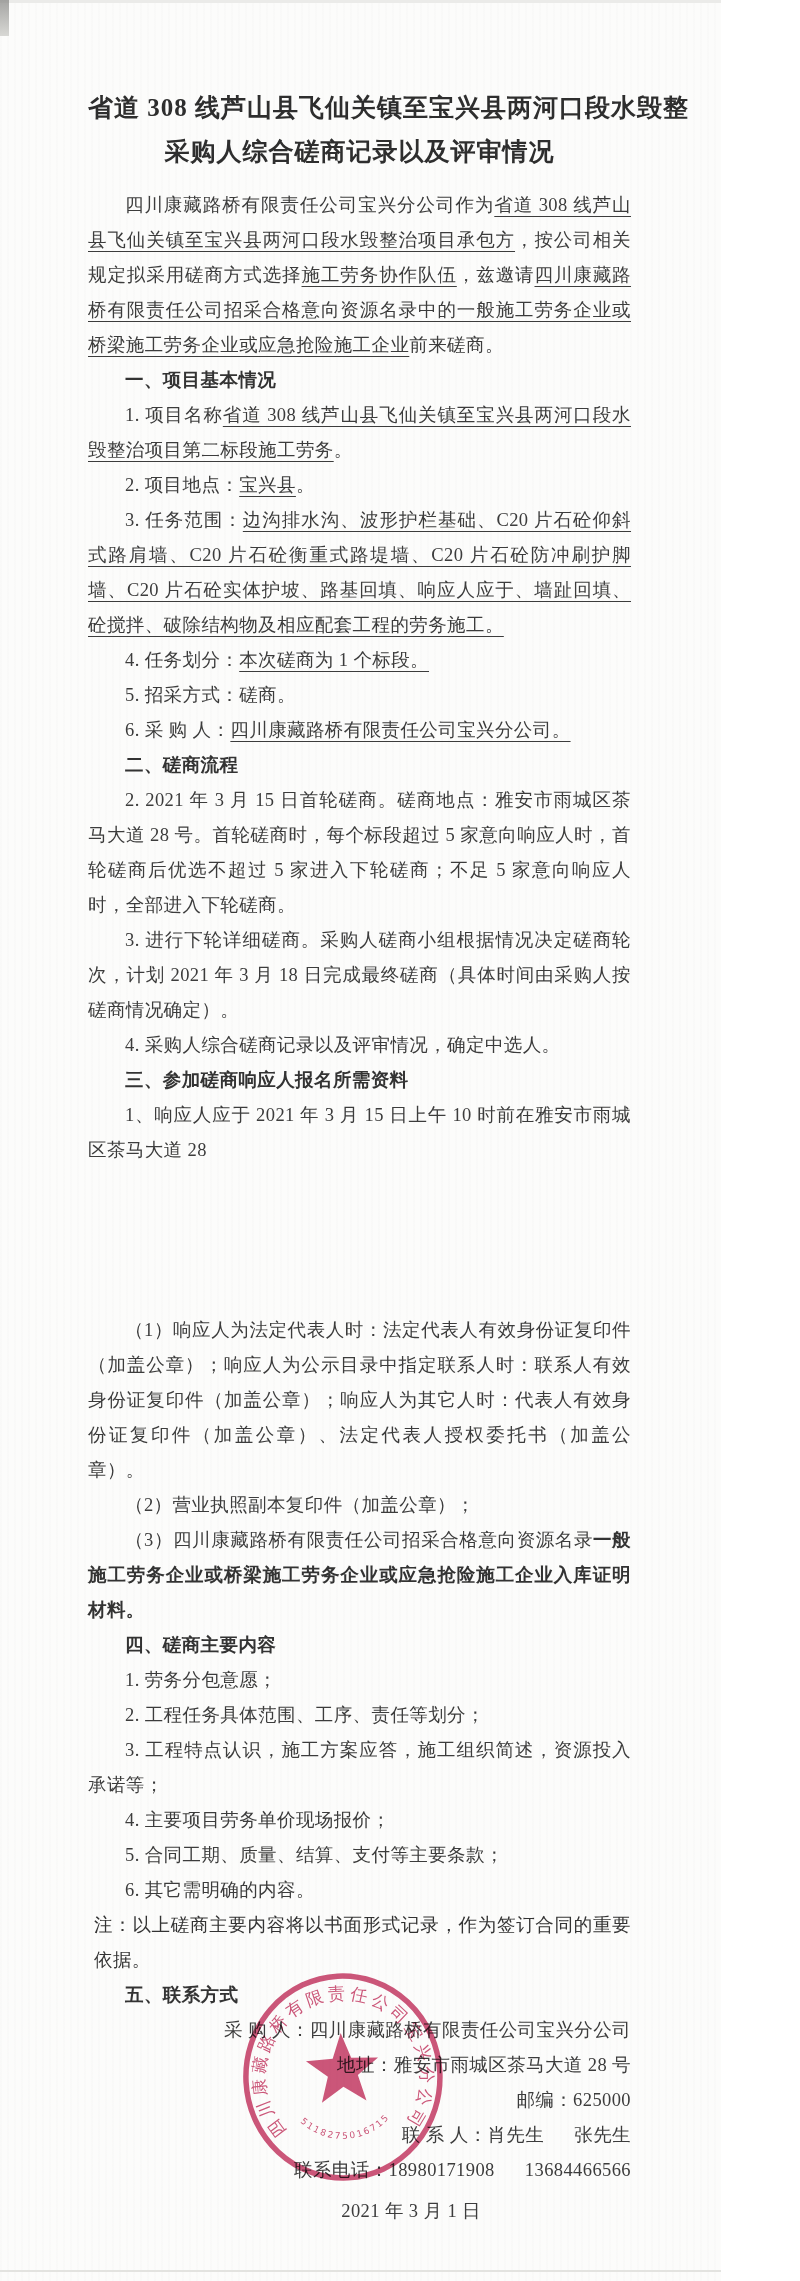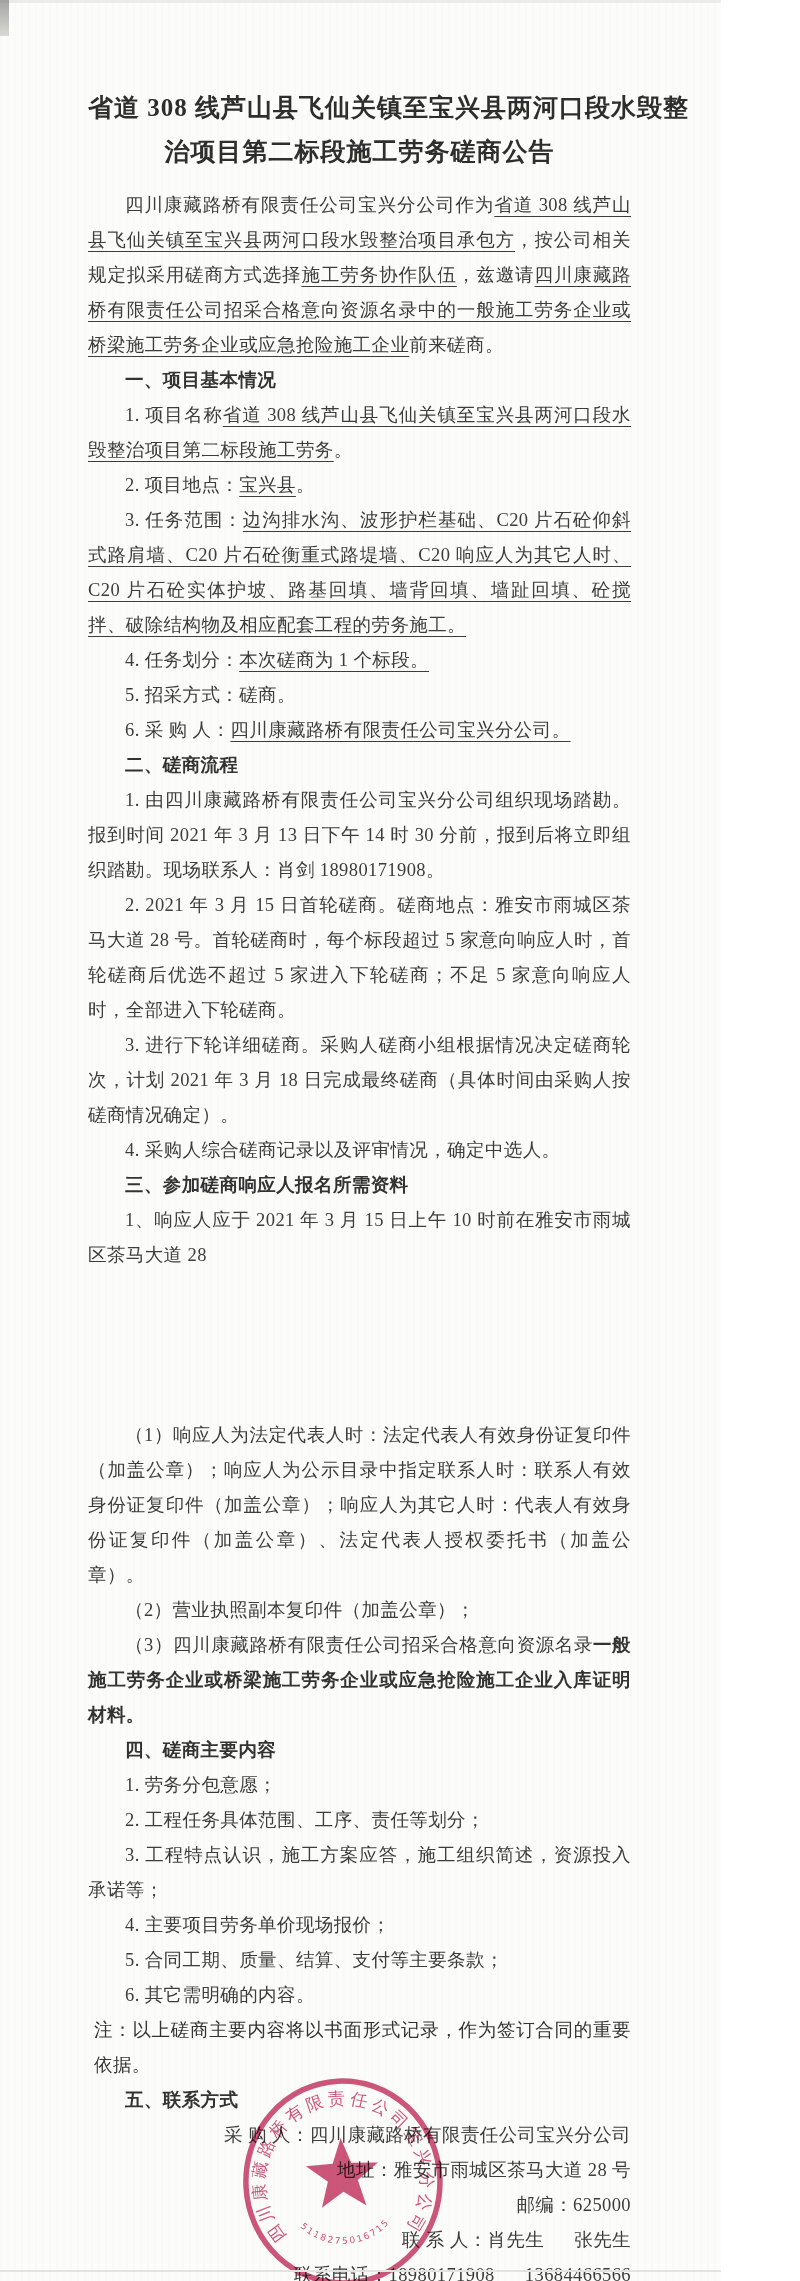--- a/index.html
+++ b/index.html
@@ -43,34 +43,33 @@
 <body>
 
 <div class="sheet">
   <div class="top-edge"></div>
   <div class="corner-mark"></div>
 
   <div class="content">
 
     <div class="title">
       <div>省道 308 线芦山县飞仙关镇至宝兴县两河口段水毁整</div>
-      <div>治项目第二标段施工劳务磋商公告</div>
+      <div>采购人综合磋商记录以及评审情况</div>
     </div>
 
     <div class="page-blocks">
         <div class="p"><span>四川康藏路桥有限责任公司宝兴分公司作为</span><span class="u">省道 308 线芦山县飞仙关镇至宝兴县两河口段水毁整治项目承包方</span><span>，按公司相关规定拟采用磋商方式选择</span><span class="u">施工劳务协作队伍</span><span>，兹邀请</span><span class="u">四川康藏路桥有限责任公司招采合格意向资源名录中的一般施工劳务企业或桥梁施工劳务企业或应急抢险施工企业</span><span>前来磋商。</span></div>
         <div class="h">一、项目基本情况</div>
         <div class="p"><span>1. 项目名称</span><span class="u">省道 308 线芦山县飞仙关镇至宝兴县两河口段水毁整治项目第二标段施工劳务</span><span>。</span></div>
         <div class="p"><span>2. 项目地点：</span><span class="u">宝兴县</span><span>。</span></div>
-        <div class="p"><span>3. 任务范围：</span><span class="u">边沟排水沟、波形护栏基础、C20 片石砼仰斜式路肩墙、C20 片石砼衡重式路堤墙、C20 响应人为其它人时、C20 片石砼实体护坡、路基回填、墙背回填、墙趾回填、砼搅拌、破除结构物及相应配套工程的劳务施工。</span></div>
+        <div class="p"><span>3. 任务范围：</span><span class="u">边沟排水沟、波形护栏基础、C20 片石砼仰斜式路肩墙、C20 片石砼衡重式路堤墙、C20 片石砼防冲刷护脚墙、C20 片石砼实体护坡、路基回填、响应人应于、墙趾回填、砼搅拌、破除结构物及相应配套工程的劳务施工。</span></div>
         <div class="p"><span>4. 任务划分：</span><span class="u">本次磋商为 1 个标段。</span></div>
         <div class="p"><span>5. 招采方式：磋商。</span></div>
         <div class="p"><span>6. 采 购 人：</span><span class="u">四川康藏路桥有限责任公司宝兴分公司。</span></div>
         <div class="h">二、磋商流程</div>
-        <div class="p"><span>1. 由四川康藏路桥有限责任公司宝兴分公司组织现场踏勘。报到时间 2021 年 3 月 13 日下午 14 时 30 分前，报到后将立即组织踏勘。现场联系人：肖剑 18980171908。</span></div>
         <div class="p"><span>2. 2021 年 3 月 15 日首轮磋商。磋商地点：雅安市雨城区茶马大道 28 号。首轮磋商时，每个标段超过 5 家意向响应人时，首轮磋商后优选不超过 5 家进入下轮磋商；不足 5 家意向响应人时，全部进入下轮磋商。</span></div>
         <div class="p"><span>3. 进行下轮详细磋商。采购人磋商小组根据情况决定磋商轮次，计划 2021 年 3 月 18 日完成最终磋商（具体时间由采购人按磋商情况确定）。</span></div>
         <div class="p"><span>4. 采购人综合磋商记录以及评审情况，确定中选人。</span></div>
         <div class="h">三、参加磋商响应人报名所需资料</div>
         <div class="p"><span>1、响应人应于 2021 年 3 月 15 日上午 10 时前在雅安市雨城区茶马大道 28</span></div>
       </div>
 
     <div class="page-gap"></div>
 
     <div class="page-blocks">

